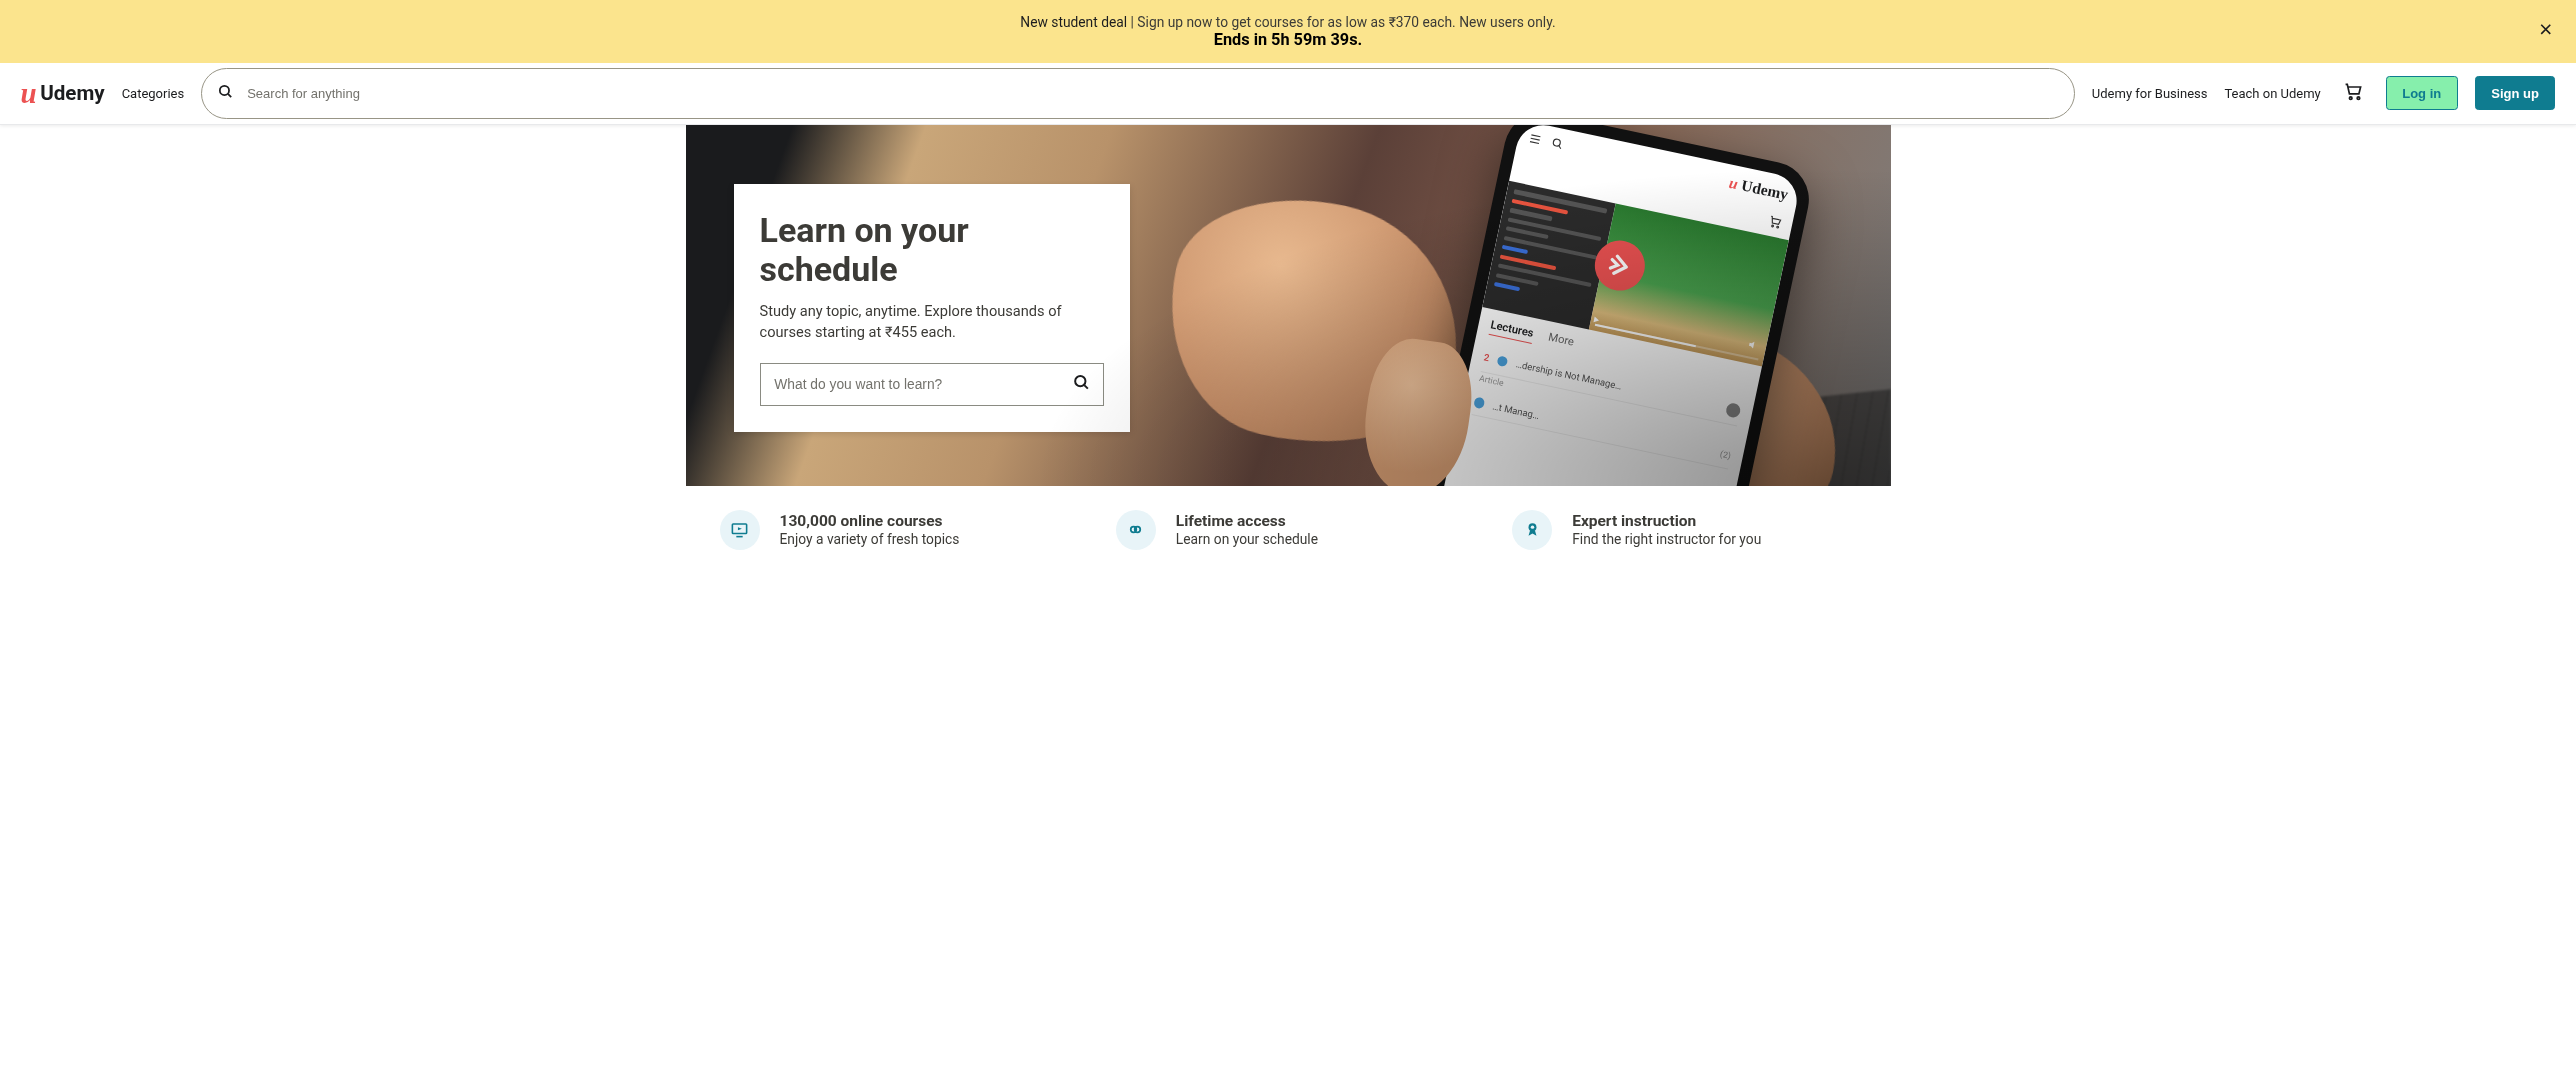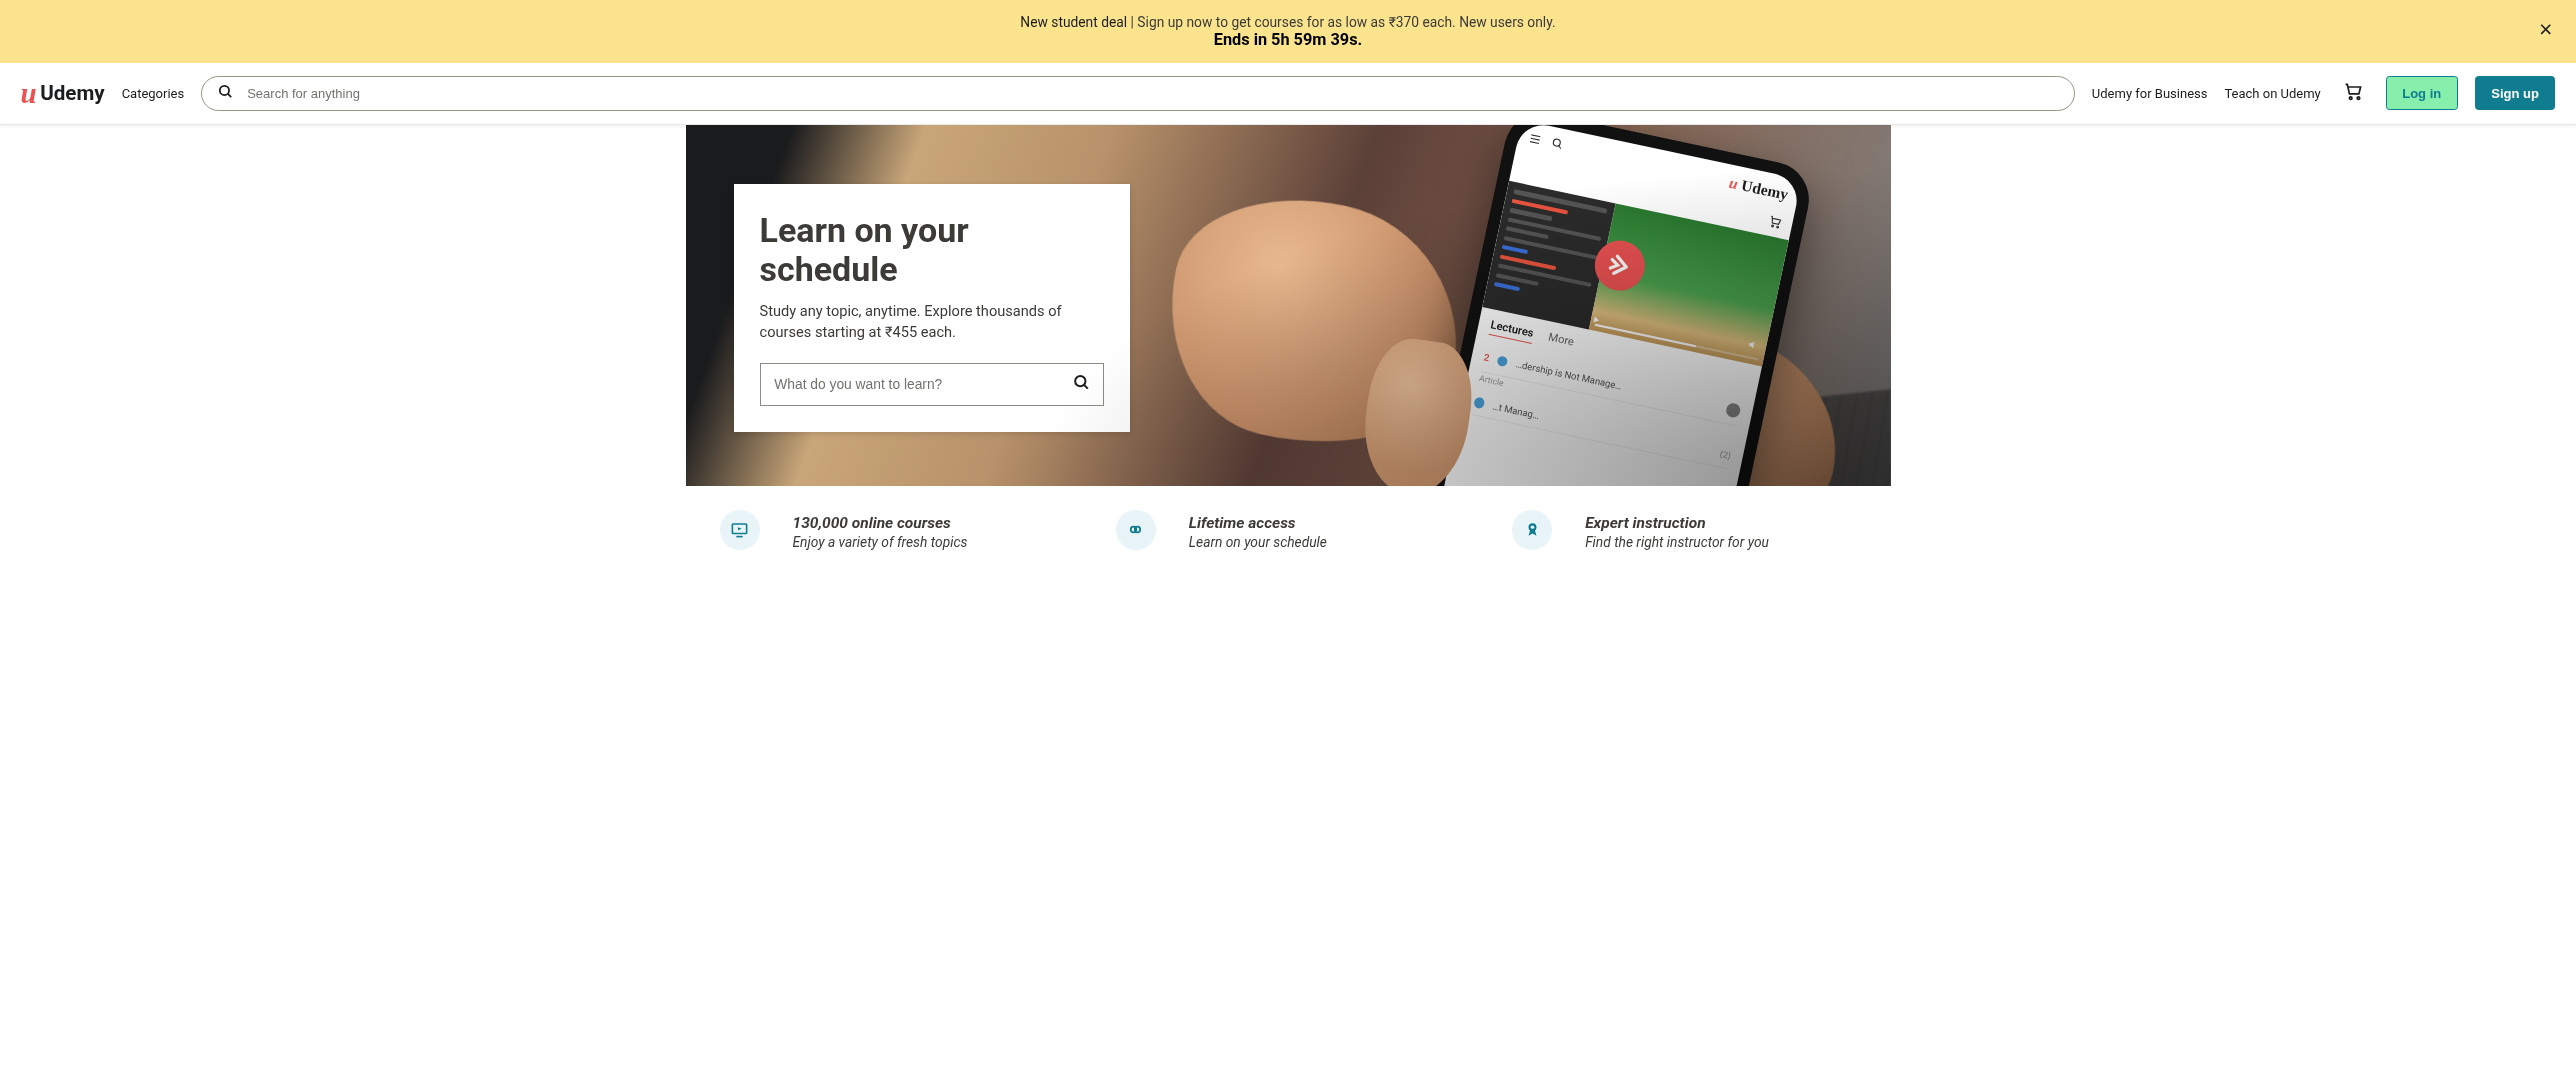--- a/index.html
+++ b/index.html
@@ -12,21 +12,21 @@
 .promo-line2 { font-size: 16.3px; font-weight: 700; color: #000000; margin-top: 0; }
 .promo-close { position: absolute; right: 17px; top: 50%; transform: translateY(-50%); background: none; border: none; cursor: pointer; padding: 5.2px; }
 .promo-close svg { width: 15.5px; height: 15.5px; }
 
 
 .header { display: flex; align-items: center; padding: 0 20.6px; height: 62px; border-bottom: 0.9px solid #e8e9eb; box-shadow: 0 1.7px 3.4px rgba(0,0,0,0.08); background: #fff; gap: 17px; }
 .logo { display: flex; align-items: center; gap: 3.4px; font-weight: 700; font-size: 20.6px; color: #1c1d1f; }
 .logo-mark { color: #ec5252; font-family: cursive; font-size: 29px; font-weight: 700; font-style: italic; line-height: 1; }
 .categories-link { font-size: 13px; color: #1c1d1f; cursor: pointer; }
 .search-wrap { flex: 1; position: relative; }
-.search-input { width: 100%; height: 35px; border: 0.9px solid #989586; border-radius: 860px; padding: 0 17px 0 45px; font-size: 13px; background: #fff; color: #1c1d1f; }
+.search-input { width: 100%; height: 51px; border: 0.9px solid #989586; border-radius: 860px; padding: 0 17px 0 45px; font-size: 13px; background: #fff; color: #1c1d1f; }
 .search-input::placeholder { color: #73726c; }
 .search-icon-left { position: absolute; left: 15.5px; top: 50%; transform: translateY(-50%); }
 .header-link { font-size: 13px; color: #1c1d1f; cursor: pointer; white-space: nowrap; }
 .cart-btn { background: none; border: none; cursor: pointer; padding: 5.2px; }
 .btn { height: 34px; padding: 0 15.5px; font-size: 13px; font-weight: 700; cursor: pointer; border-radius: 3.4px; }
 .btn-outline { background: #86efac; border: 0.9px solid #0f7c90; color: #0f7c90; }
 .btn-primary { background: #0f7c90; border: 0.9px solid #0f7c90; color: #fff; }
 
 
 .hero-wrap { max-width: 1205px; margin: 0 auto; }
@@ -79,21 +79,21 @@
 .hero-card { position: absolute; left: 48px; top: 59px; width: 396px; background: #fff; padding: 27.5px 26px 26px; box-shadow: 0 1.7px 6.9px rgba(0,0,0,0.15); }
 .hero-title { font-size: 34px; font-weight: 700; line-height: 1.15; color: #3c3b37; margin-bottom: 12px; }
 .hero-sub { font-size: 14.6px; color: #3c3b37; line-height: 1.45; margin-bottom: 19px; }
 .hero-search { position: relative; }
 .hero-search input { width: 100%; height: 43px; border: 0.9px solid #8a8b82; padding: 0 41px 0 13.8px; font-size: 13.8px; }
 .hero-search input::placeholder { color: #73726c; }
 .hero-search-btn { position: absolute; right: 6.9px; top: 50%; transform: translateY(-50%); background:none; border:none; cursor:pointer; padding:5.2px; }
 
 
 .features { max-width: 1205px; margin: 0 auto; display: flex; padding: 24px 34px 8.6px; gap: 52px; }
-.feature { display: flex; align-items: flex-end; gap: 33px; flex: 1; font-style: italic; }
+.feature { display: flex; align-items: center; gap: 20px; flex: 1; }
 .feature-icon { width: 40px; height: 40px; border-radius: 50%; background: #e8f4f8; display: flex; align-items: center; justify-content: center; flex-shrink: 0; }
 .feature-icon svg { width: 19px; height: 19px; }
 .feature-title { font-size: 15.5px; font-weight: 700; color: #3c3b37; margin-bottom: 1.7px; }
 .feature-sub { font-size: 13.8px; color: #3c3b37; }
 </style>
 </head>
 <body>
 
 <div class="promo-banner">
   <div class="promo-line1">

